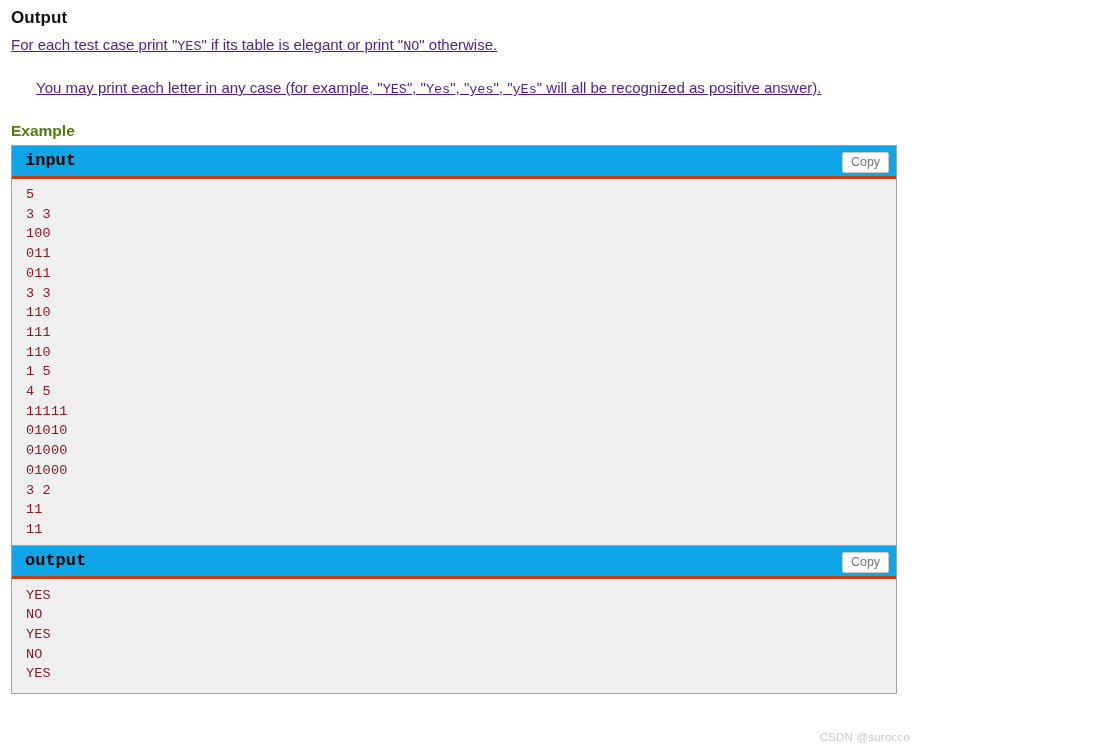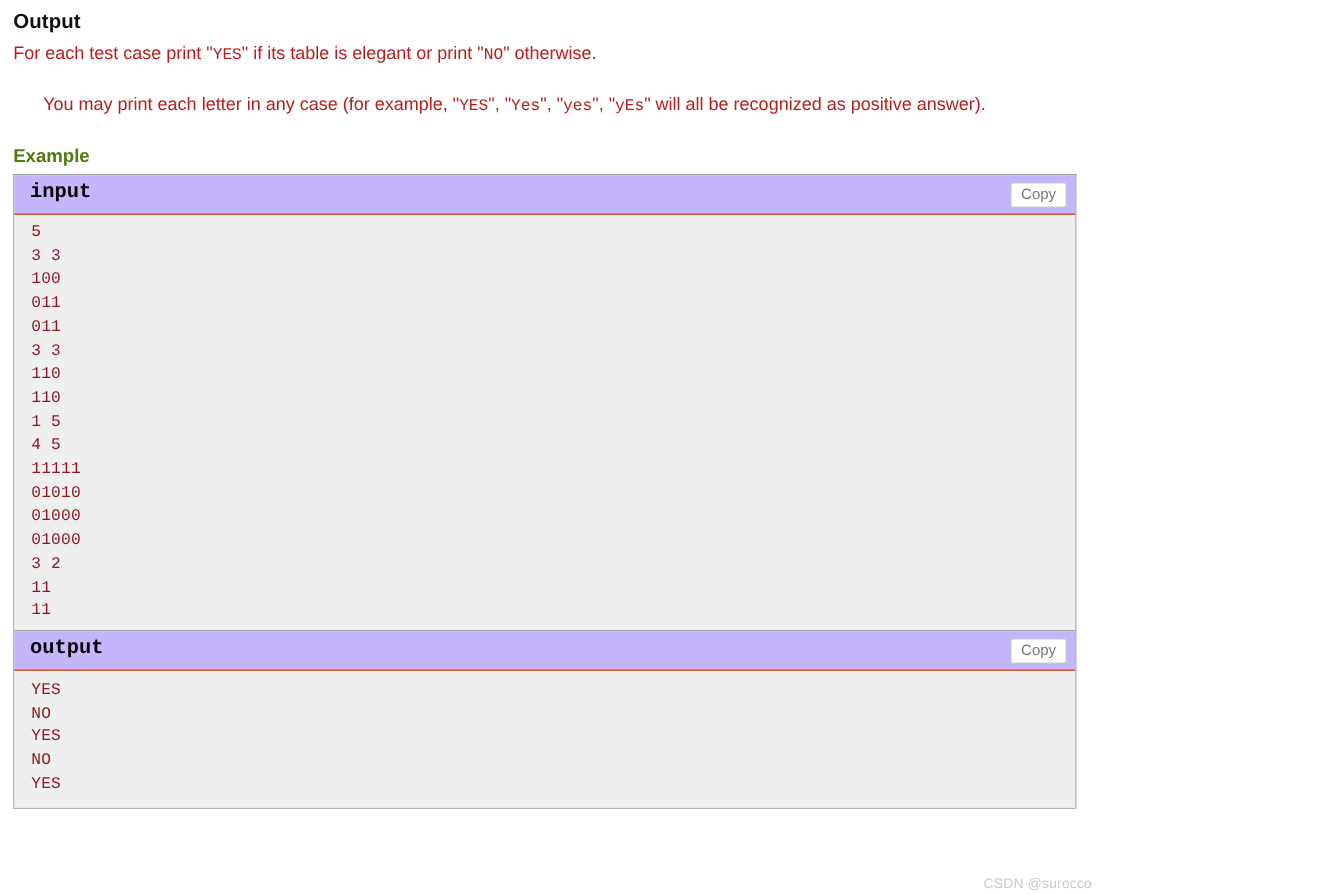--- a/index.html
+++ b/index.html
@@ -25,23 +25,24 @@
     font-size: 17px;
     font-weight: bold;
     color: #111111;
     margin: 0;
     padding: 8px 0 4px 11px;
     letter-spacing: 0.1px;
   }
   .para {
     font-size: 15px;
     line-height: 19px;
-    color: #b91c1c;
+    color: #4c1d95;
     margin: 0;
     padding: 3px 0 0 11px;
+    text-decoration: underline;
   }
   .para.second {
     padding-top: 22px;
     padding-left: 36px;
   }
   code, .mono {
     font-family: "Liberation Mono", "DejaVu Sans Mono", monospace;
     font-size: 13.5px;
   }
   .example-title {
@@ -56,22 +57,22 @@
     border: 1px solid #a3a3a3;
     border-bottom: none;
     background: #ffffff;
   }
   .sample-test {
     border-bottom: 1px solid #a3a3a3;
   }
   .io-header {
     position: relative;
     height: 33px;
-    background: #c4b5fd;
-    border-bottom: 1px solid #c2410c;
+    background: #0ea5e9;
+    border-bottom: 3px solid #c2410c;
     padding: 0;
   }
   .io-title {
     position: absolute;
     left: 13px;
     top: 5px;
     font-family: "Liberation Mono", "DejaVu Sans Mono", monospace;
     font-size: 17px;
     font-weight: bold;
     color: #000000;
@@ -147,20 +148,21 @@
         <div class="copy-btn">Copy</div>
       </div>
       <div class="io-body" id="input-body">
           <div class="line">5</div>
           <div class="line">3 3</div>
           <div class="line">100</div>
           <div class="line">011</div>
           <div class="line">011</div>
           <div class="line">3 3</div>
           <div class="line">110</div>
+          <div class="line">111</div>
           <div class="line">110</div>
           <div class="line">1 5</div>
           <div class="line">4 5</div>
           <div class="line">11111</div>
           <div class="line">01010</div>
           <div class="line">01000</div>
           <div class="line">01000</div>
           <div class="line">3 2</div>
           <div class="line">11</div>
           <div class="line">11</div>

